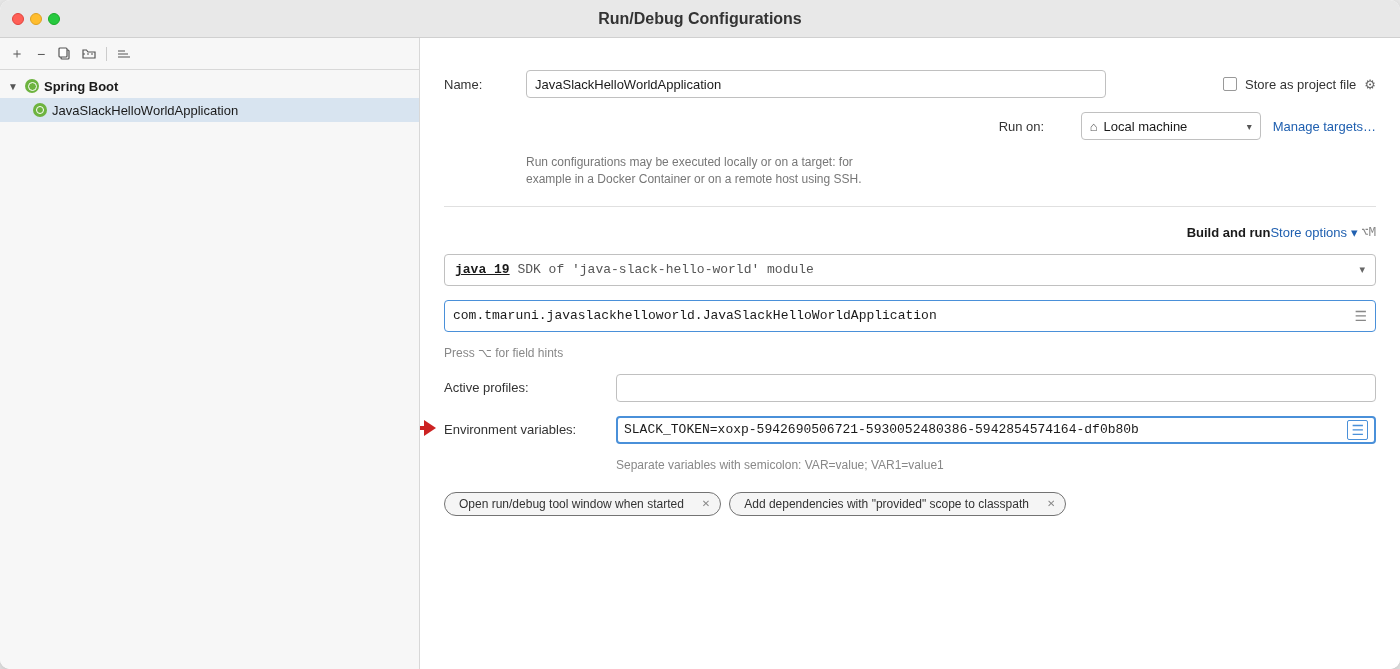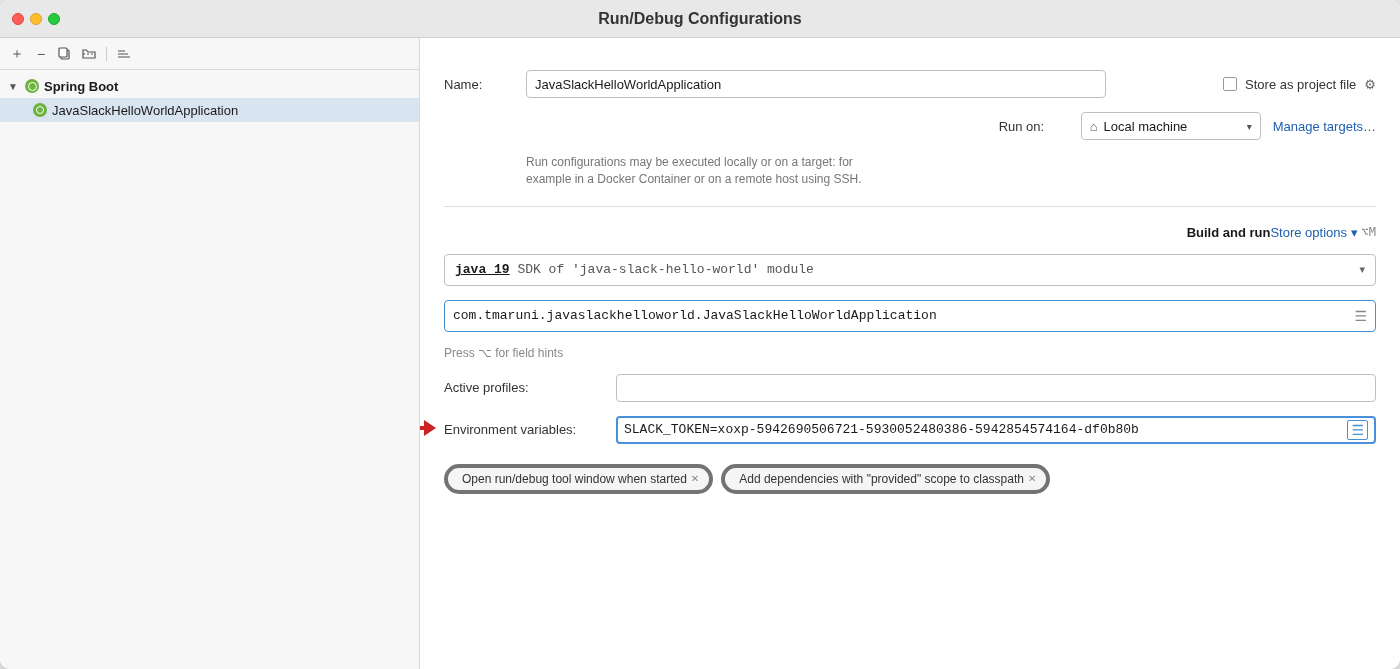--- a/index.html
+++ b/index.html
@@ -453,22 +453,22 @@
     
     .tags-row {
       display: flex;
       gap: 8px;
       flex-wrap: wrap;
       margin-top: 6px;
     }
     .tag-chip {
       display: flex;
       align-items: center;
-      gap: 4px;
-      border: 4px solid #737373;
+      gap: 18px;
+      border: 1px solid #737373;
       border-radius: 16px;
       padding: 4px 10px 4px 14px;
       font-size: 12px;
       color: #333;
       background: #f5f5f5;
       cursor: default;
     }
     .tag-close {
       font-size: 10px;
       color: #888;
@@ -599,20 +599,21 @@
         <div class="red-arrow" style="position:absolute; left:-90px; top:4px; display:flex; align-items:center;">
           <div class="red-arrow-body"></div>
           <div class="red-arrow-head"></div>
         </div>
         <span class="form-row-label">Environment variables:</span>
         <div class="env-input-row">
           <input class="env-input" type="text" value="SLACK_TOKEN=xoxp-5942690506721-5930052480386-5942854574164-df0b80b" style="">
           <span class="env-input-icon">☰</span>
         </div>
       </div>
+      <div class="field-sub-hint">Separate variables with semicolon: VAR=value; VAR1=value1</div>
 
       <div class="tags-row">
         <div class="tag-chip">
           <span>Open run/debug tool window when started</span>
           <span class="tag-close">✕</span>
         </div>
         <div class="tag-chip">
           <span>Add dependencies with "provided" scope to classpath</span>
           <span class="tag-close">✕</span>
         </div>

